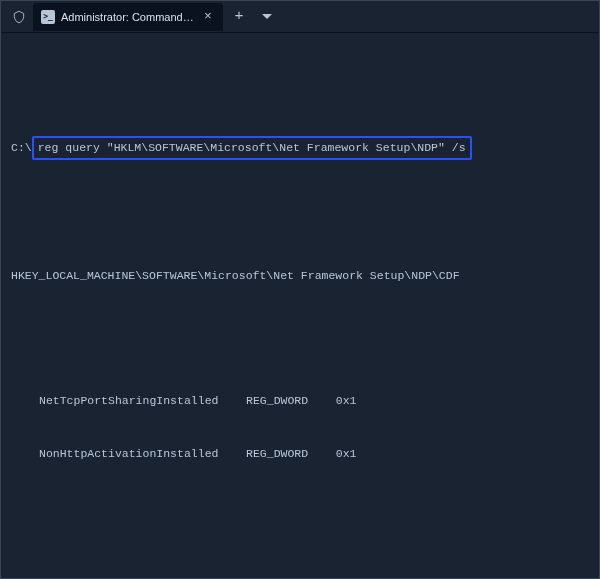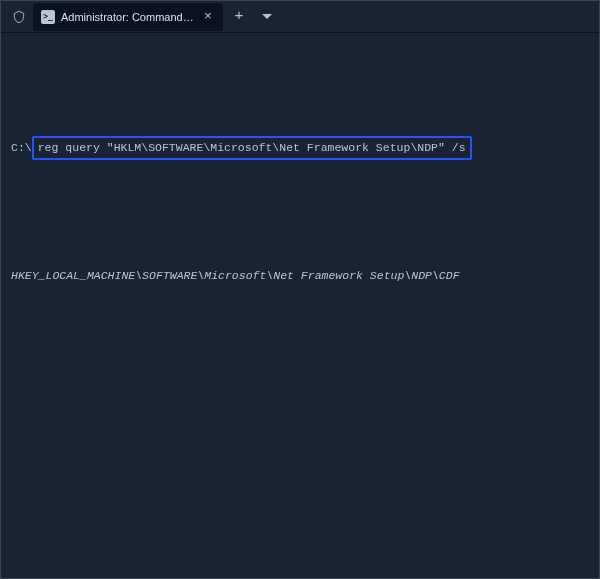--- a/index.html
+++ b/index.html
@@ -107,21 +107,20 @@
       fill: #b8c5d6;
     }
     .terminal {
       padding: 14px 10px;
       line-height: 1.55;
       white-space: pre;
       overflow: hidden;
     }
     .line {
       display: block;
-      font-style: italic;
     }
     .blank {
       height: 18px;
     }
     .prompt-line {
       display: flex;
       align-items: baseline;
     }
     .prompt {
       color: #b8c5d6;
@@ -162,20 +161,22 @@
   <div class="blank"></div>
   <div class="prompt-line">
     <span class="prompt">C:\</span>
     <span class="cmd-box"><span>reg query "HKLM\SOFTWARE\Microsoft\Net Framework Setup\NDP" /s</span></span>
   </div>
   <div class="blank"></div>
 
   <span class="line">HKEY_LOCAL_MACHINE\SOFTWARE\Microsoft\Net Framework Setup\NDP\CDF</span>
   <div class="blank"></div>
 
+  <span class="line indent">NetTcpPortSharingInstalled    REG_DWORD    0x1</span>
+  <span class="line indent">NonHttpActivationInstalled    REG_DWORD    0x1</span>
   
   
   
 
   
   
 
   
   
   

